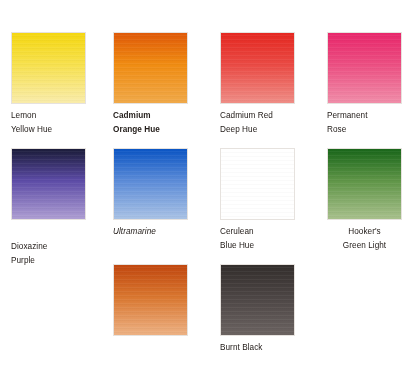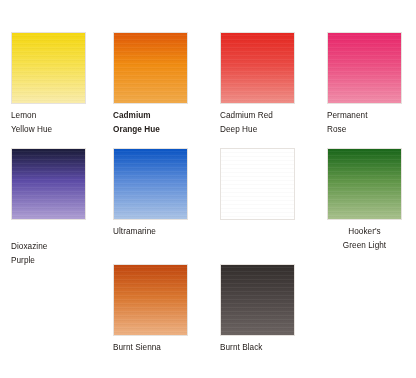--- a/index.html
+++ b/index.html
@@ -84,33 +84,34 @@
     <div class="swatch-cell" style="left: 327px; top: 32px;">
       <div class="swatch-chip" title="Permanent Rose" style="width: 75px; height: 72px; border-color: rgb(230, 226, 222); background: linear-gradient(rgb(232, 39, 107) 0%, rgb(236, 79, 130) 45%, rgb(240, 141, 169) 100%);"></div>
       <div class="swatch-label" style="color: rgb(38, 32, 29);">Permanent
 Rose</div>
     </div>
     <div class="swatch-cell" style="left: 11px; top: 148px;">
       <div class="swatch-chip" title="Dioxazine Purple" style="width: 75px; height: 72px; border-color: rgb(230, 226, 222); background: linear-gradient(rgb(27, 28, 58) 0%, rgb(92, 75, 166) 45%, rgb(174, 158, 211) 100%);"></div>
       <div class="swatch-label" style="color: rgb(38, 32, 29); margin-top: 20px;">Dioxazine
 Purple</div>
     </div>
-    <div class="swatch-cell" style="left: 113px; top: 148px;">
+    <div class="swatch-cell" style="left: 113px; top: 148px; font-style: italic;">
       <div class="swatch-chip" title="Ultramarine" style="width: 75px; height: 72px; border-color: rgb(230, 226, 222); background: linear-gradient(rgb(11, 85, 196) 0%, rgb(91, 139, 216) 45%, rgb(169, 194, 229) 100%);"></div>
       <div class="swatch-label" style="color: rgb(38, 32, 29);">Ultramarine</div>
     </div>
     <div class="swatch-cell" style="left: 220px; top: 148px;">
       <div class="swatch-chip" title="Cerulean Blue Hue" style="width: 75px; height: 72px; border-color: rgb(230, 226, 222);"></div>
+      <div class="swatch-label" style="color: rgb(38, 32, 29);">Cerulean
+Blue Hue</div>
     </div>
     <div class="swatch-cell" style="left: 327px; top: 148px;">
       <div class="swatch-chip" title="Hooker's Green Light" style="width: 75px; height: 72px; border-color: rgb(230, 226, 222); background: linear-gradient(rgb(25, 102, 26) 0%, rgb(95, 149, 71) 45%, rgb(168, 192, 140) 100%);"></div>
       <div class="swatch-label" style="color: rgb(38, 32, 29); text-align: center;">Hooker's
 Green Light</div>
     </div>
     <div class="swatch-cell" style="left: 113px; top: 264px;">
       <div class="swatch-chip" title="Burnt Sienna" style="width: 75px; height: 72px; border-color: rgb(230, 226, 222); background: linear-gradient(rgb(193, 71, 15) 0%, rgb(217, 118, 47) 45%, rgb(237, 177, 131) 100%);"></div>
-      <div class="swatch-label" style="color: rgb(38, 32, 29);">Burnt Sienna</div>
     </div>
     <div class="swatch-cell" style="left: 220px; top: 264px;">
       <div class="swatch-chip" title="Lamp Black" style="width: 75px; height: 72px; border-color: rgb(230, 226, 222); background: linear-gradient(rgb(51, 46, 44) 0%, rgb(76, 69, 68) 45%, rgb(107, 99, 97) 100%);"></div>
       <div class="swatch-label" style="color: rgb(38, 32, 29);">Burnt Black</div>
     </div>
   </div>
 
 </body></html>

